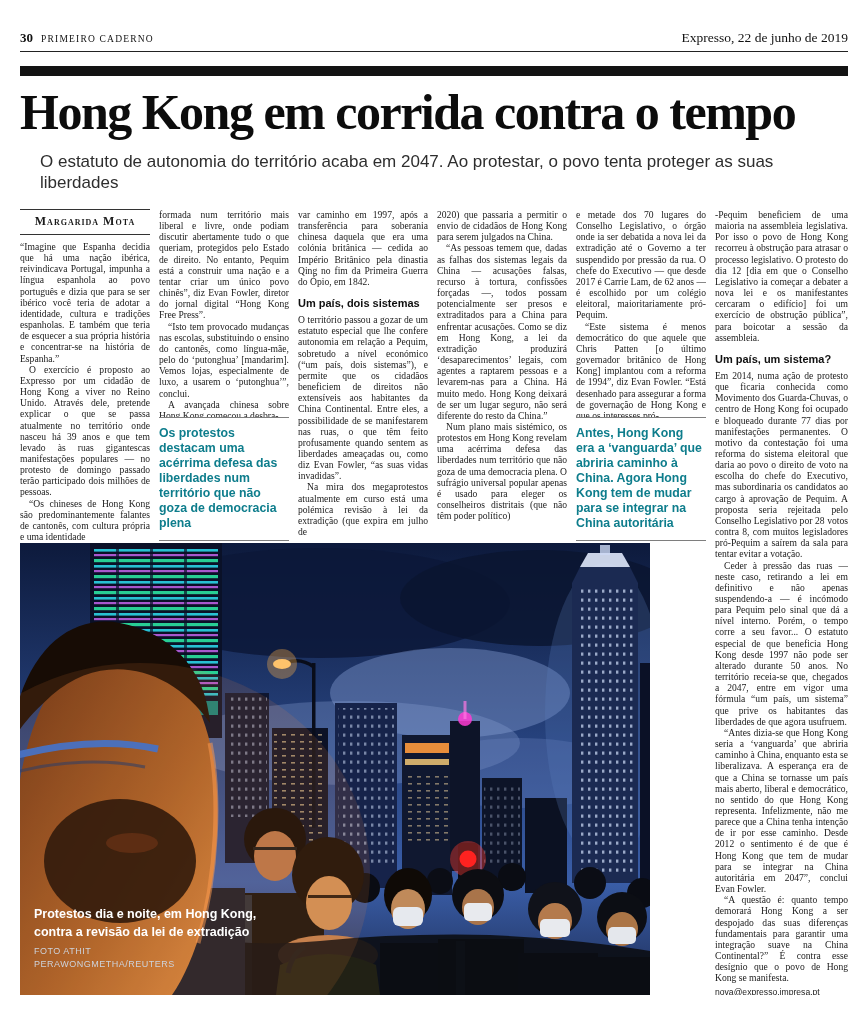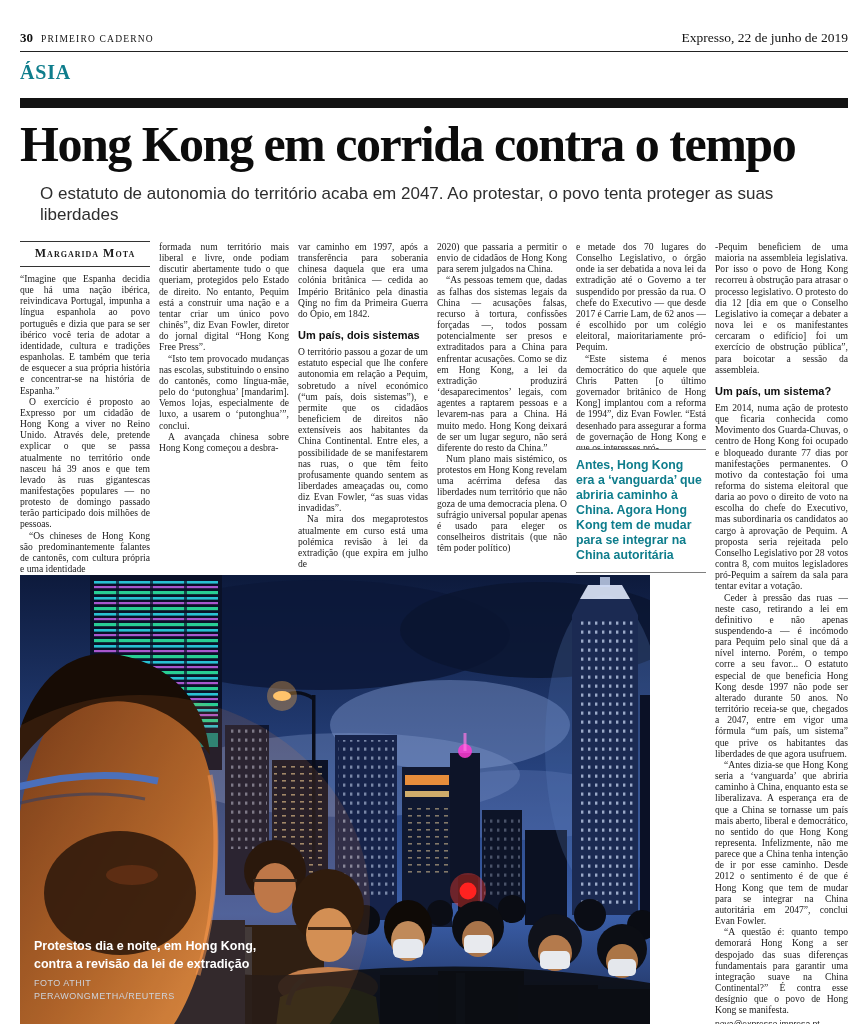--- a/index.html
+++ b/index.html
@@ -70,21 +70,20 @@
 <div class="page">
   <div class="content">
 
     <div class="topbar">
       <div class="folio">
         <b>30</b><span>PRIMEIRO CADERNO</span>
       </div>
       <div class="edition">Expresso, 22 de junho de 2019</div>
     </div>
 
-    <div class="section-title" style="color:#0e7d8c;">ÁSIA</div>
 
     <div class="black-bar"></div>
 
     <h1 class="headline">Hong Kong em corrida contra o tempo</h1>
     <div class="subhead">O estatuto de autonomia do território acaba em 2047. Ao protestar, o povo tenta proteger as suas liberdades</div>
 
     <div class="body-wrap">
 
       <div class="col c1">
         <div class="byline">Margarida Mota</div>
@@ -94,20 +93,21 @@
             <p class="ind">“Os chineses de Hong Kong são predominantemente falantes de cantonês, com cultura própria e uma identidade</p>
           </div>
       </div>
 
       <div class="col c2">
         <div class="colText">
             <p class="cont">formada num território mais liberal e livre, onde podiam discutir abertamente tudo o que queriam, protegidos pelo Estado de direito. No entanto, Pequim está a construir uma nação e a tentar criar um único povo chinês”, diz Evan Fowler, diretor do jornal digital “Hong Kong Free Press”.</p>
             <p class="ind">“Isto tem provocado mudanças nas escolas, substituindo o ensino do cantonês, como língua-mãe, pelo do ‘putonghua’ [mandarim]. Vemos lojas, especialmente de luxo, a usarem o ‘putonghua’”, conclui.</p>
             <p class="ind">A avançada chinesa sobre Hong Kong começou a desbra-</p>
           </div>
+        <div class="pullquote" style="color:#0e7d8c;">Os protestos destacam uma acérrima defesa das liberdades num território que não goza de democracia plena</div>
       </div>
 
       <div class="col c3">
         <div class="colText">
             <p class="cont">var caminho em 1997, após a transferência para soberania chinesa daquela que era uma colónia britânica — cedida ao Império Britânico pela dinastia Qing no fim da Primeira Guerra do Ópio, em 1842.</p>
             <p class="crosshead">Um país, dois sistemas</p>
             <p class="cont">O território passou a gozar de um estatuto especial que lhe confere autonomia em relação a Pequim, sobretudo a nível económico (“um país, dois sistemas”), e permite que os cidadãos beneficiem de direitos não extensíveis aos habitantes da China Continental. Entre eles, a possibilidade de se manifestarem nas ruas, o que têm feito profusamente quando sentem as liberdades ameaçadas ou, como diz Evan Fowler, “as suas vidas invadidas”.</p>
             <p class="ind">Na mira dos megaprotestos atualmente em curso está uma polémica revisão à lei da extradição (que expira em julho de</p>
           </div>
       </div>

